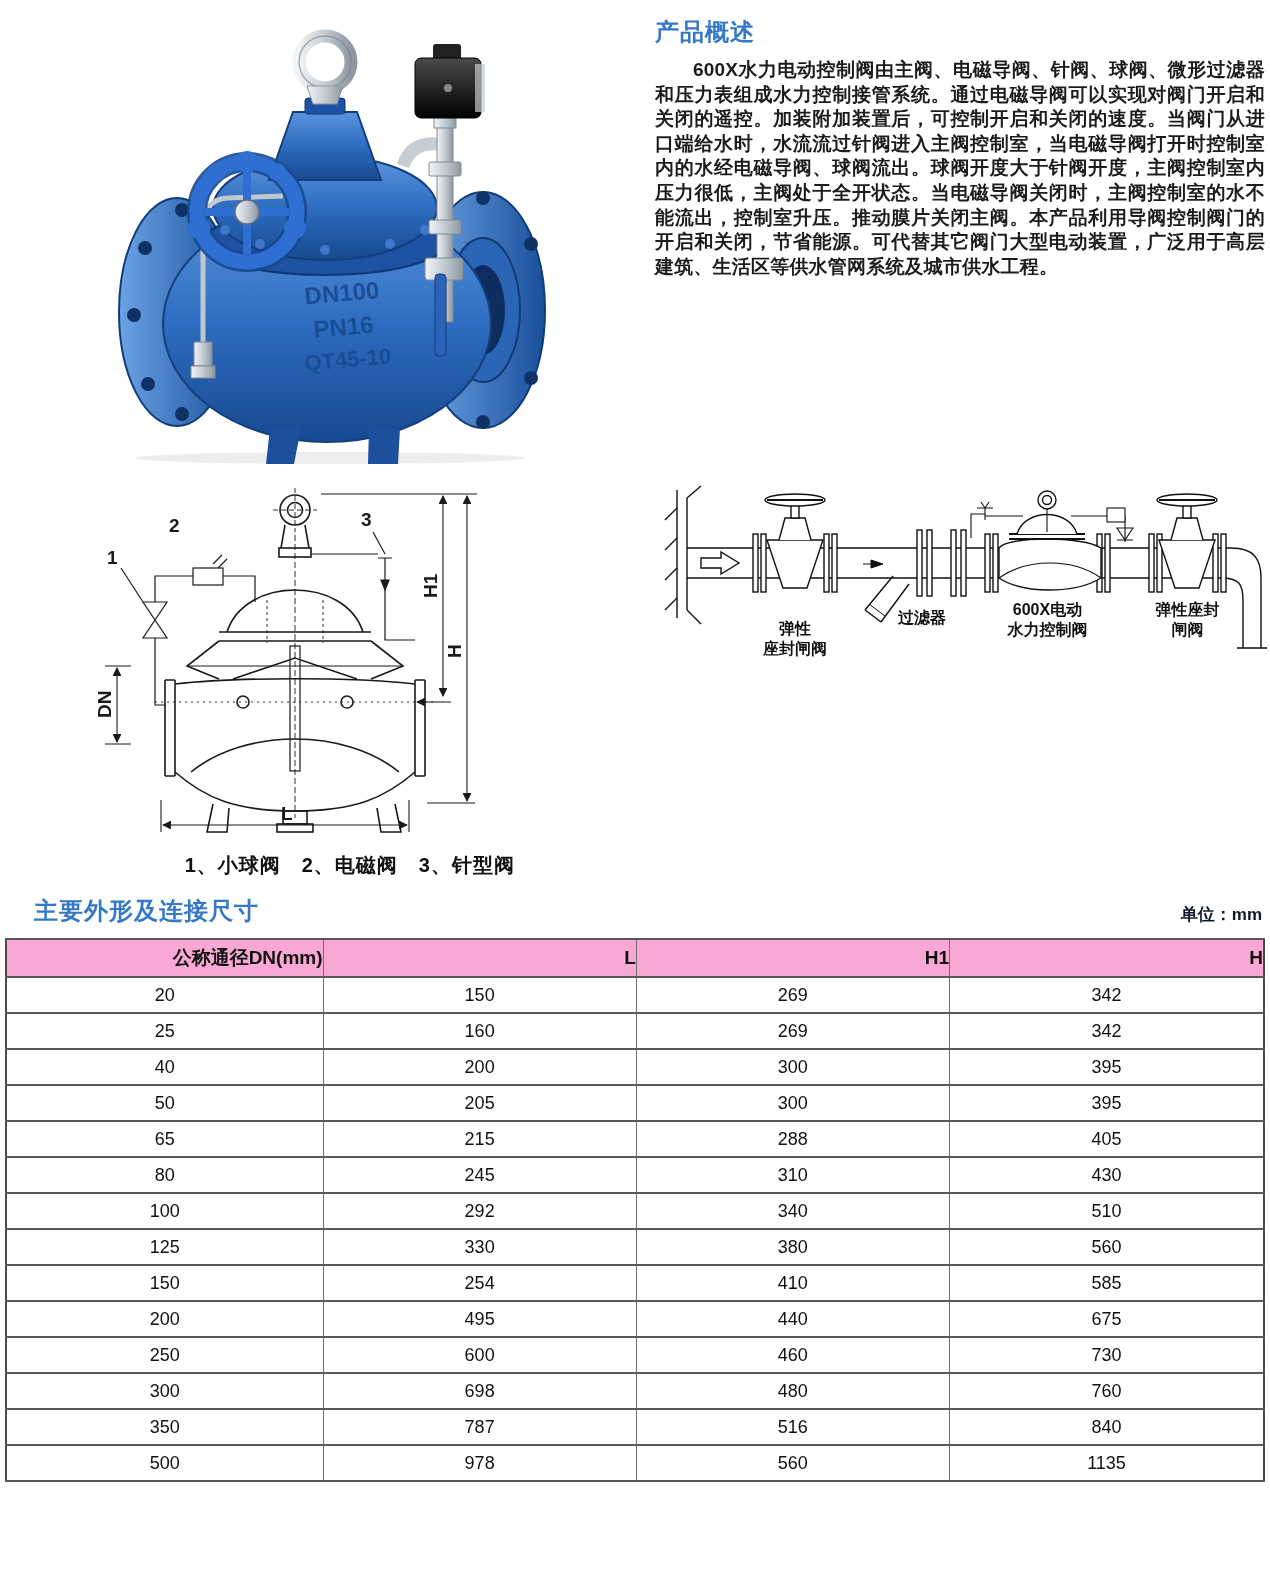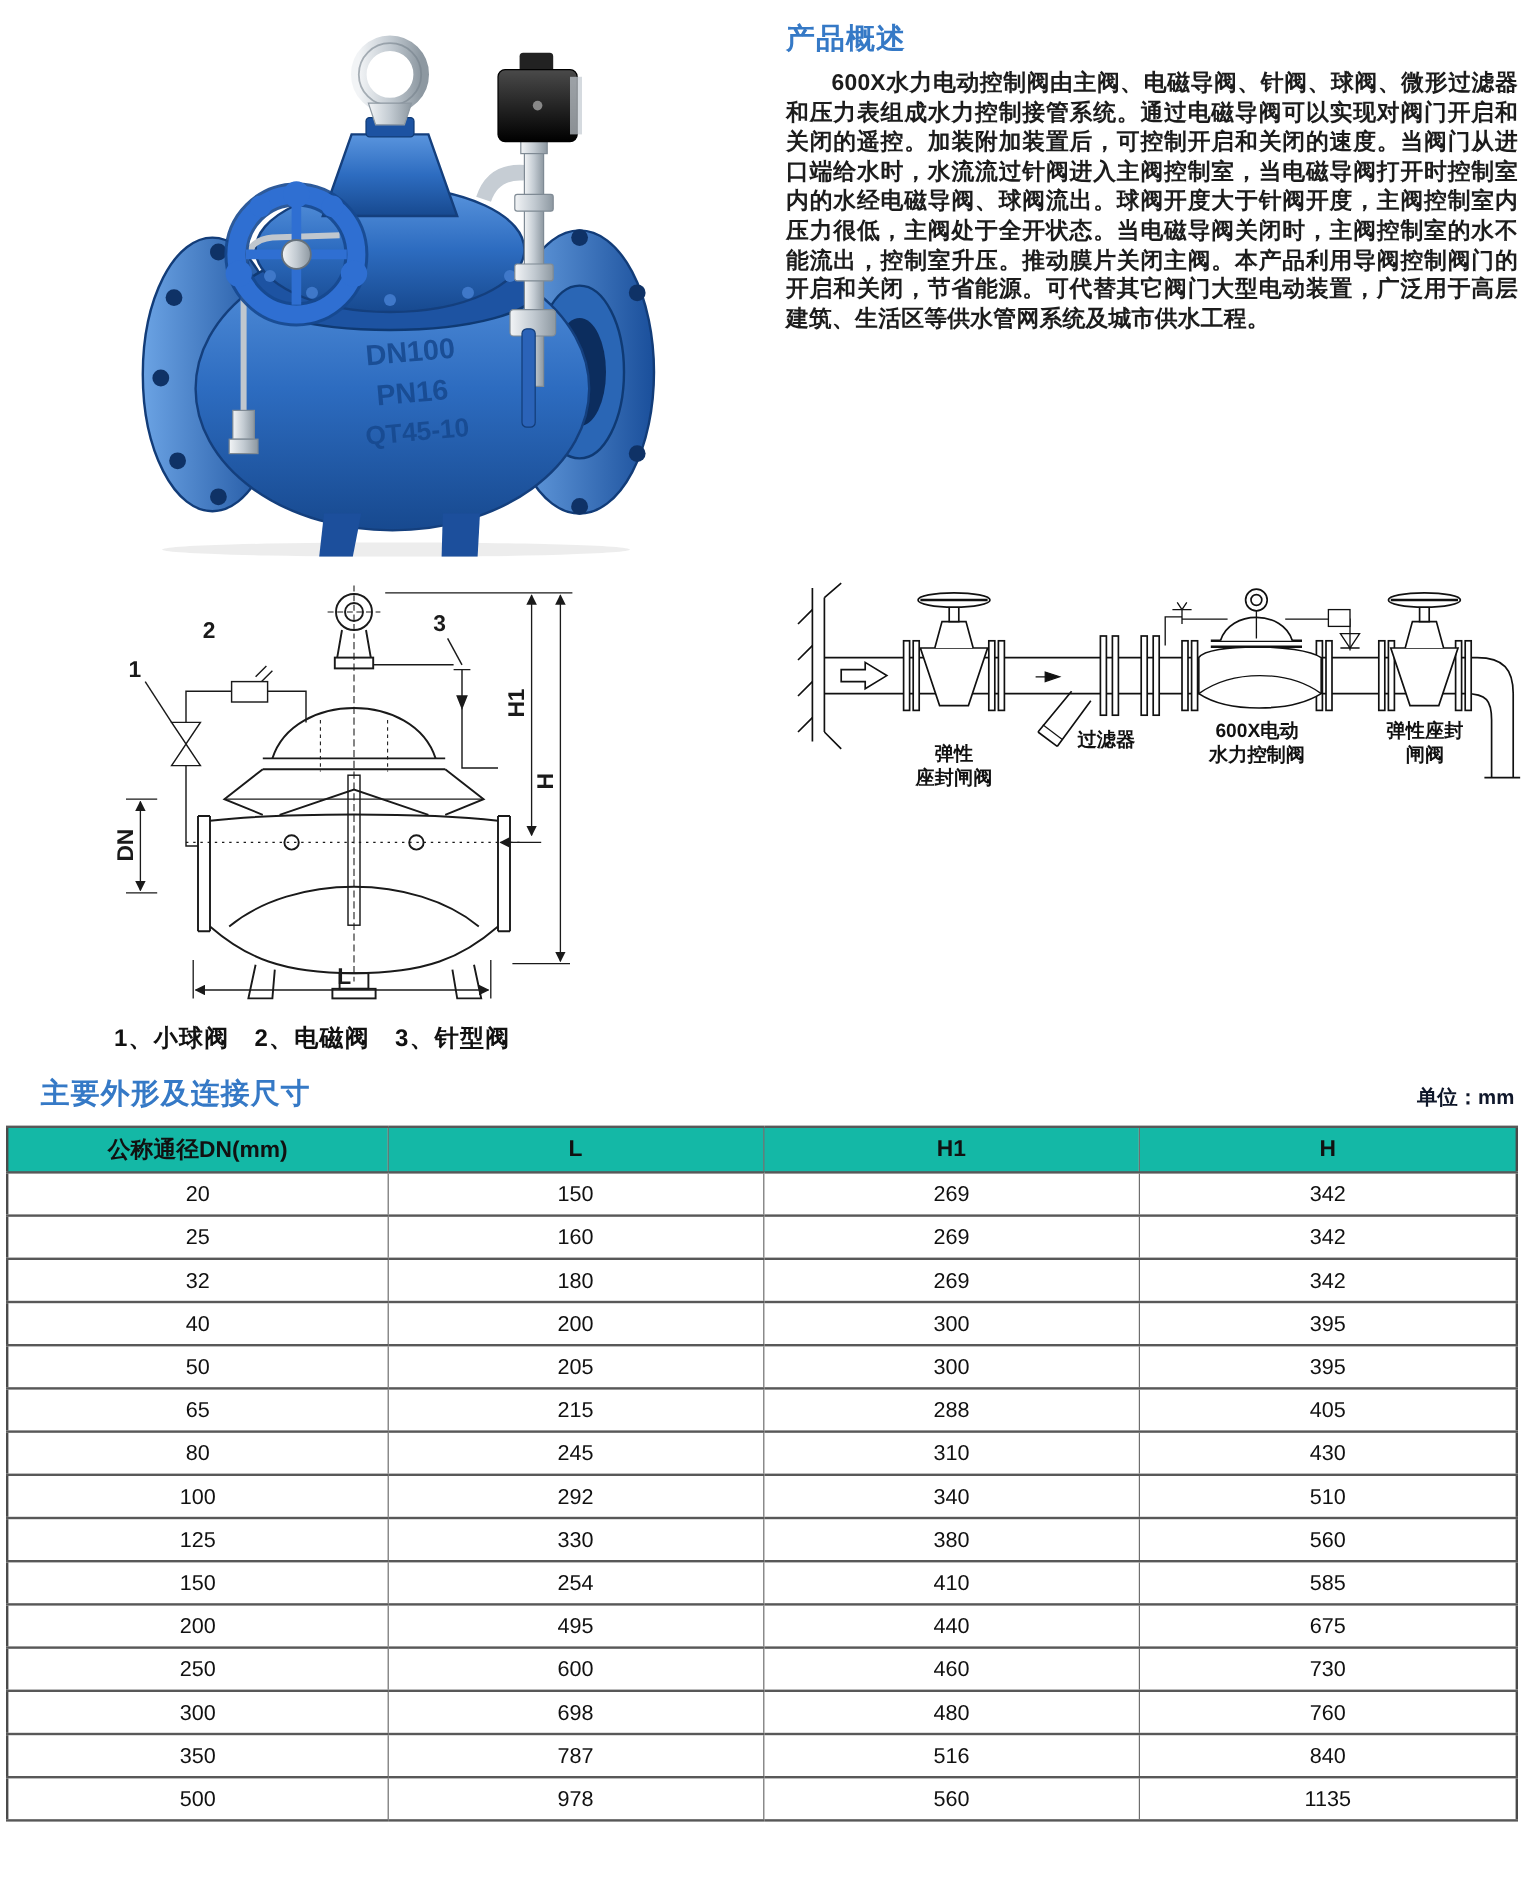--- a/index.html
+++ b/index.html
@@ -17,21 +17,21 @@
   .overview .sec-title { margin-bottom:10px; }
   .overview p {
     font-size:19px; line-height:24.6px; color:#1c1c1c; text-align:justify;
     text-indent:2em; font-weight:600; letter-spacing:0.2px;
   }
   
   .photo { position:absolute; left:85px; top:12px; width:470px; height:452px; }
   
   .drawing { position:absolute; left:95px; top:480px; width:420px; height:368px; }
   .drawing-caption {
-    position:absolute; left:95px; top:852px; width:420px; text-align:left;
+    position:absolute; left:95px; top:852px; width:420px; text-align:right;
     font-size:20px; font-weight:600; color:#111; letter-spacing:1px;
   }
   
   .install { position:absolute; left:655px; top:476px; width:612px; }
   .install .sec-title { margin-bottom:18px; }
   .install-diagram { position:relative; width:612px; height:215px; }
   .install-diagram svg { position:absolute; left:0; top:0; }
   .pipe-label {
     position:absolute; text-align:center; font-size:16px; font-weight:bold;
     color:#111; line-height:20px; white-space:nowrap;
@@ -42,21 +42,21 @@
   .dims-table {
     position:absolute; left:5px; top:938px; width:1260px;
     border-collapse:collapse; table-layout:fixed;
   }
   .dims-table th, .dims-table td {
     border-left:1px solid #6e6e6e; border-right:1px solid #6e6e6e;
     border-top:2px solid #585858; border-bottom:2px solid #585858;
     text-align:center; vertical-align:middle; color:#111;
   }
   .dims-table th {
-    background:#14b8a6; height:38px; font-size:19px; font-weight:600;
+    background:#f9a8d4; height:38px; font-size:19px; font-weight:600;text-align:right;
   }
   .dims-table td { height:36px; font-size:18px; background:#ffffff; }
   .dims-table { border:2px solid #4a4a4a; }
   svg text { font-family:"Liberation Sans", sans-serif; }
 </style>
 </head>
 <body>
 
 <div class="page">
 
@@ -370,26 +370,20 @@
           <td>269</td>
           <td>342</td>
         </tr>
         <tr>
           <td>25</td>
           <td>160</td>
           <td>269</td>
           <td>342</td>
         </tr>
         <tr>
-          <td>32</td>
-          <td>180</td>
-          <td>269</td>
-          <td>342</td>
-        </tr>
-        <tr>
           <td>40</td>
           <td>200</td>
           <td>300</td>
           <td>395</td>
         </tr>
         <tr>
           <td>50</td>
           <td>205</td>
           <td>300</td>
           <td>395</td>

